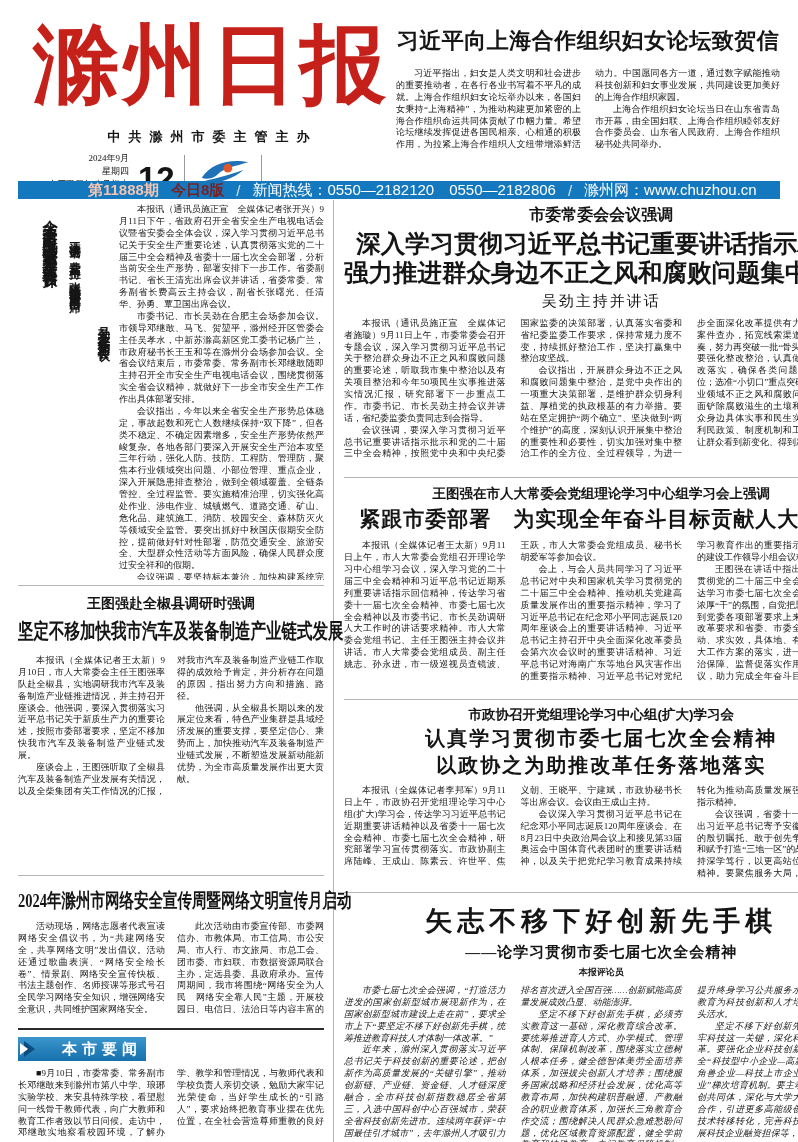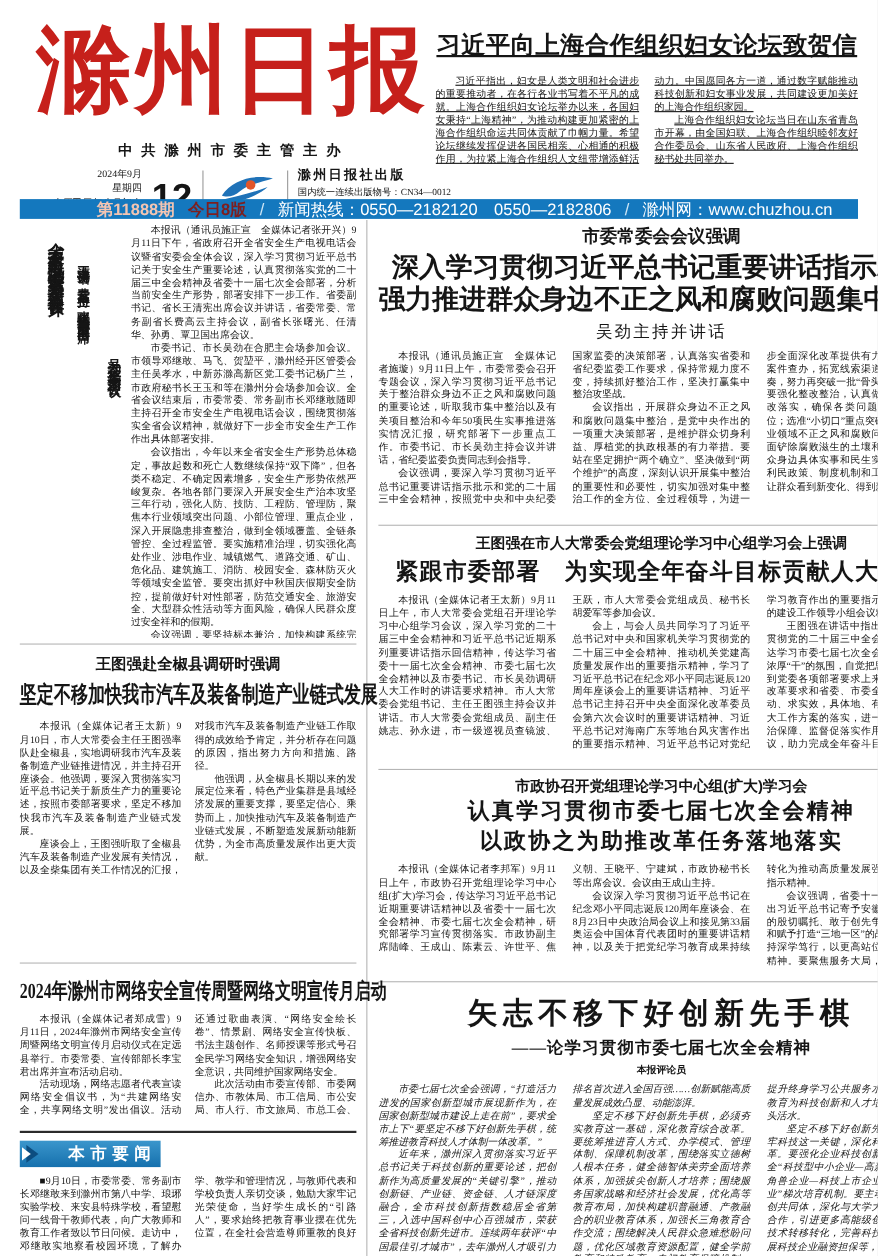--- a/index.html
+++ b/index.html
@@ -22,21 +22,21 @@
     font-size:13px; font-weight:bold; letter-spacing:8px; white-space:nowrap;
   }
   .dateblock { position:absolute; left:48px; top:148px; display:flex; align-items:center; gap:9px; }
   .date-col { font-size:9px; line-height:1.45; text-align:right; white-space:nowrap; }
   .day-num { font-family:"Liberation Sans", sans-serif; font-weight:bold; font-size:33px; line-height:1;margin-top:14px; }
   .vline { width:1px; height:34px; background:#9a9a9a; }
   .logo { width:58px; height:30px; }
   .pub-col { font-size:8.5px; line-height:1.5; white-space:nowrap; }
   .pub-col .pub-name { font-size:12px; font-weight:bold; letter-spacing:2px; }
   
-  .xi-article { position:absolute; left:396px; top:26px; width:384px;text-decoration:underline; }
+  .xi-article { position:absolute; left:396px; top:26px; width:384px; }
   .xi-headline {
     font-family:"Liberation Sans", sans-serif; font-weight:900; font-size:22px;
     text-align:center; white-space:nowrap; letter-spacing:0.5px; margin-bottom:12px;
   }
   .xi-body { column-count:2; column-gap:14px; font-size:9px; line-height:1.42;
     text-align:justify; height:104px; overflow:hidden; }
   .xi-body p, .body p { margin:0; text-indent:2em; }
   
   .infobar {
     position:absolute; top:181px; left:18px; right:18px; height:18px;
@@ -129,25 +129,20 @@
       <div class="day-num">12</div>
       <div class="vline"></div>
       <div class="logo">
         <svg viewBox="0 0 60 30" width="58" height="30">
           <path d="M8 21 C18 5, 40 1, 56 5 C43 9, 31 11, 25 17 C20 22, 12 23, 8 21 Z" fill="#1f72b8"></path>
           <circle cx="35" cy="11" r="4.5" fill="#e2562a"></circle>
           <path d="M4 26 C20 22, 35 19, 51 13 C39 24, 15 30, 4 26 Z" fill="#1f72b8"></path>
         </svg>
       </div>
       <div class="vline"></div>
-      <div class="pub-col">
-        <div class="pub-name">滁州日报社出版</div>
-        <div>国内统一连续出版物号：CN34—0012</div>
-        <div>代号：25—14</div>
-      </div>
     </div>
 
     <div class="xi-article">
       <div class="xi-headline">习近平向上海合作组织妇女论坛致贺信</div>
       <div class="xi-body body">
           <p>习近平指出，妇女是人类文明和社会进步的重要推动者，在各行各业书写着不平凡的成就。上海合作组织妇女论坛举办以来，各国妇女秉持“上海精神”，为推动构建更加紧密的上海合作组织命运共同体贡献了巾帼力量。希望论坛继续发挥促进各国民相亲、心相通的积极作用，为拉紧上海合作组织人文纽带增添鲜活动力。中国愿同各方一道，通过数字赋能推动科技创新和妇女事业发展，共同建设更加美好的上海合作组织家园。</p>
           <p>上海合作组织妇女论坛当日在山东省青岛市开幕，由全国妇联、上海合作组织睦邻友好合作委员会、山东省人民政府、上海合作组织秘书处共同举办。</p>
         </div>
     </div>
   </div>
@@ -183,21 +178,20 @@
         <div class="body">
             <p>本报讯（全媒体记者王太新）9月10日，市人大常委会主任王图强率队赴全椒县，实地调研我市汽车及装备制造产业链推进情况，并主持召开座谈会。他强调，要深入贯彻落实习近平总书记关于新质生产力的重要论述，按照市委部署要求，坚定不移加快我市汽车及装备制造产业链式发展。</p>
             <p>座谈会上，王图强听取了全椒县汽车及装备制造产业发展有关情况，以及全柴集团有关工作情况的汇报，对我市汽车及装备制造产业链工作取得的成效给予肯定，并分析存在问题的原因，指出努力方向和措施、路径。</p>
             <p>他强调，从全椒县长期以来的发展定位来看，特色产业集群是县域经济发展的重要支撑，要坚定信心、乘势而上，加快推动汽车及装备制造产业链式发展，不断塑造发展新动能新优势，为全市高质量发展作出更大贡献。</p>
           </div>
       </div>
 
       <div class="art-cyber">
         <div class="stretch-head">2024年滁州市网络安全宣传周暨网络文明宣传月启动</div>
         <div class="body">
-            <p>本报讯（全媒体记者郑成雪）9月11日，2024年滁州市网络安全宣传周暨网络文明宣传月启动仪式在定远县举行。市委常委、宣传部部长李宝君出席并宣布活动启动。</p>
             <p>活动现场，网络志愿者代表宣读网络安全倡议书，为“共建网络安全，共享网络文明”发出倡议。活动还通过歌曲表演、“网络安全绘长卷”、情景剧、网络安全宣传快板、书法主题创作、名师授课等形式号召全民学习网络安全知识，增强网络安全意识，共同维护国家网络安全。</p>
             <p>此次活动由市委宣传部、市委网信办、市教体局、市工信局、市公安局、市人行、市文旅局、市总工会、团市委、市妇联、市数据资源局联合主办，定远县委、县政府承办。宣传周期间，我市将围绕“网络安全为人民　网络安全靠人民”主题，开展校园日、电信日、法治日等内容丰富的系列活动，普及网络文明素养知识，提升全社会网络安全防范意识和防护技能，营造共筑网络安全防线的浓厚社会氛围。</p>
           </div>
       </div>
 
       <div class="city-news">
         <div class="cn-banner">
           <span class="cn-chevron"></span>
           <span class="cn-title">本市要闻</span>
           <span class="cn-en">BENSHI YAOWEN</span>

